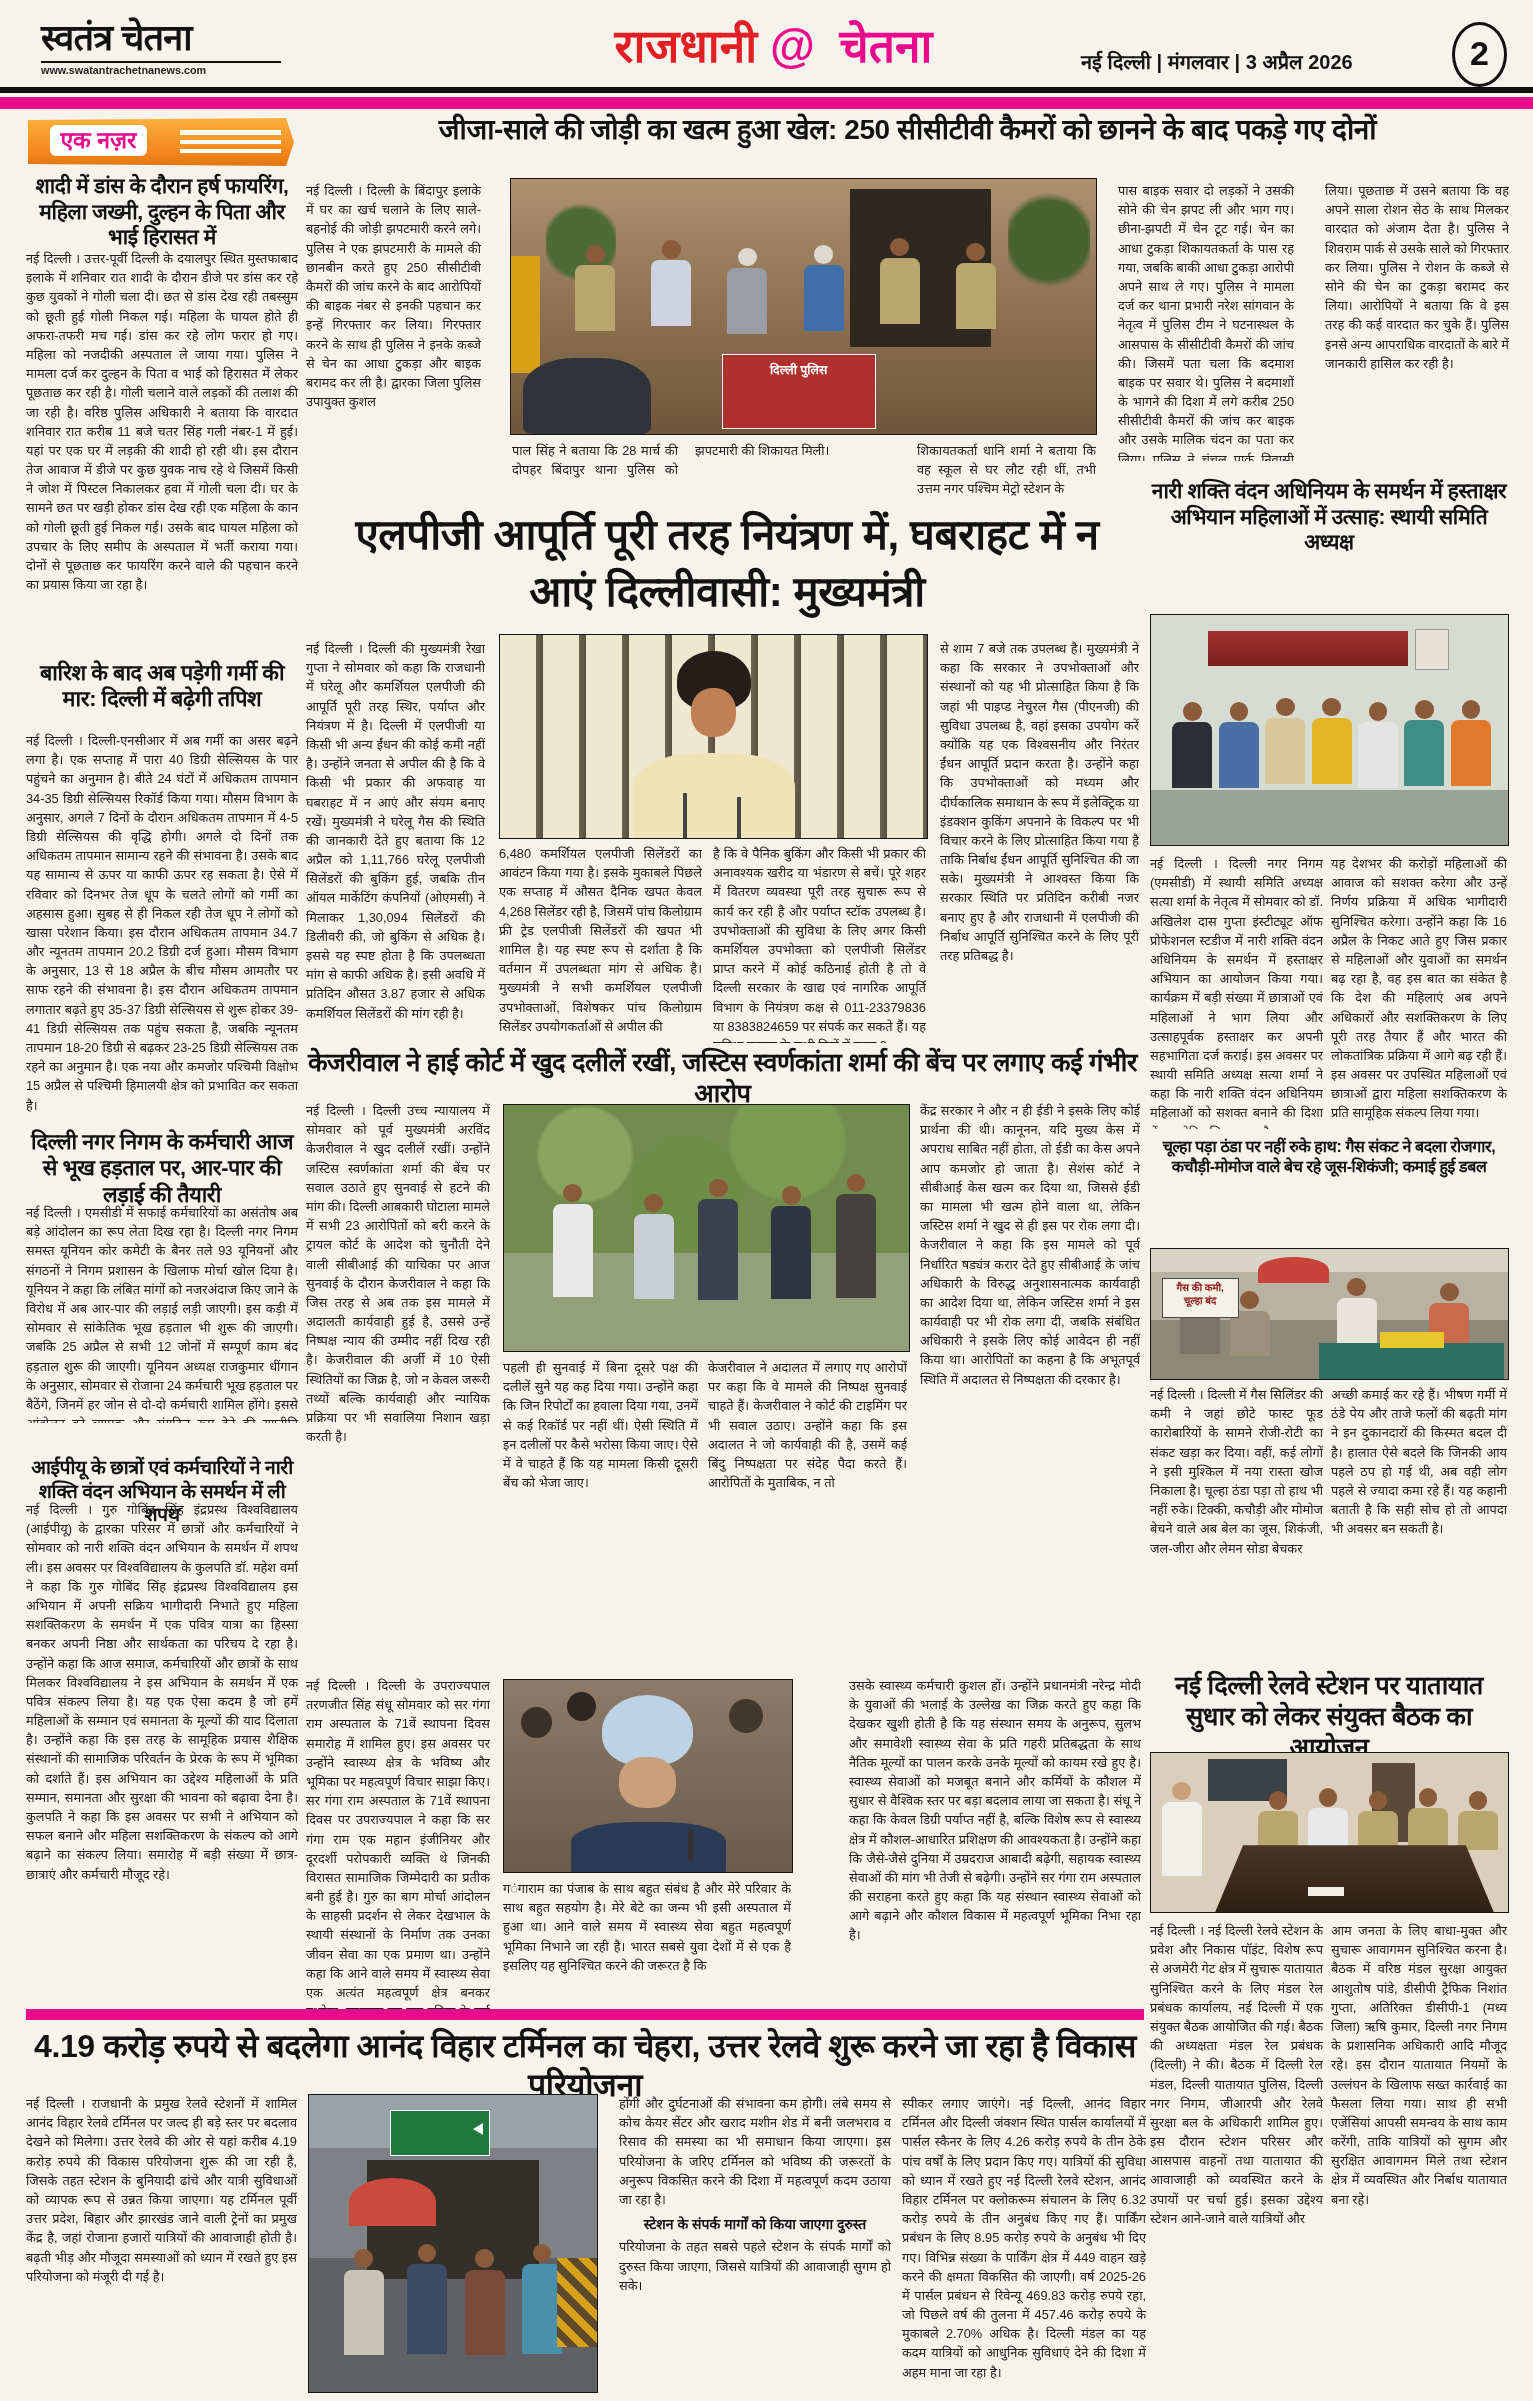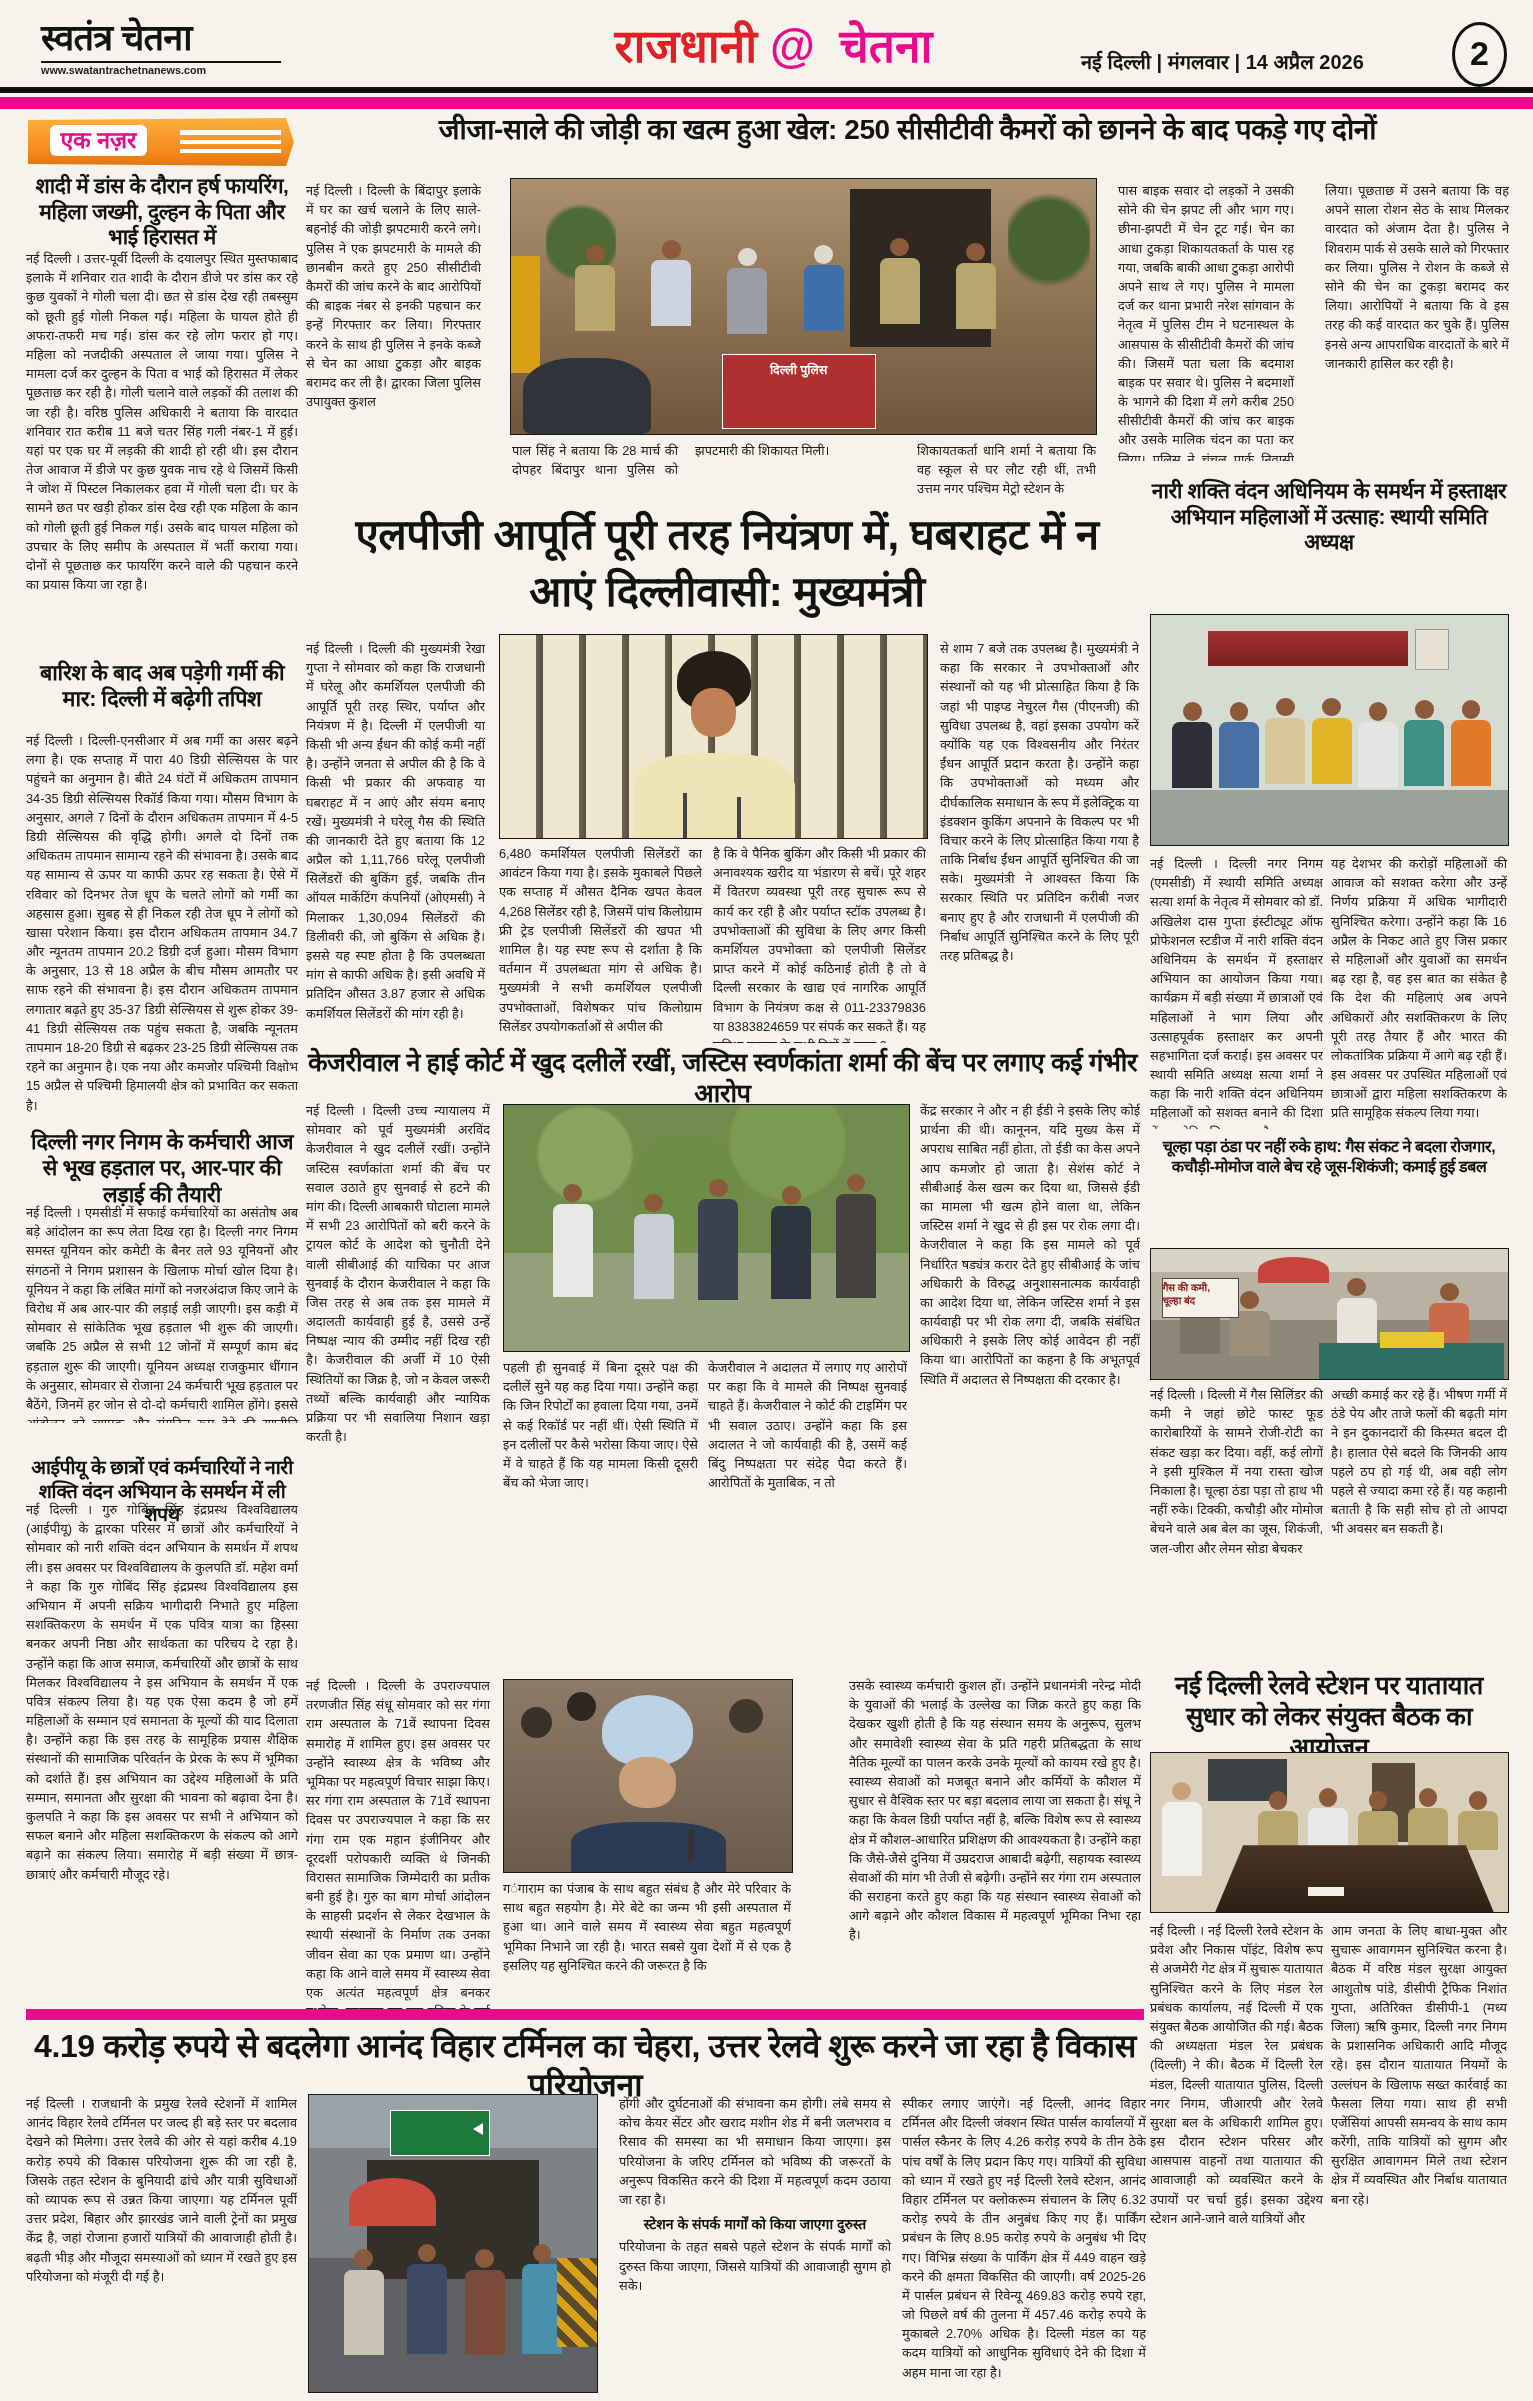--- a/index.html
+++ b/index.html
@@ -21,40 +21,40 @@
   .pgnum{border:3.1px solid #111;border-radius:50%;text-align:center;font-weight:700;font-size:34px;color:#111;line-height:56px;}
   .ribbon{background:linear-gradient(180deg,#fcb03c,#f6891e 70%,#e07612);
           clip-path:polygon(0 4%,97% 0,100% 50%,97% 100%,0 96%);}
   .ribbon .tag{position:absolute;left:21.6px;top:7px;background:#fff;border-radius:6.2px;padding:1.5px 10.8px;
                color:#ea0b8c;font-weight:700;font-size:23px;line-height:1.2;}
   .ribbon .bars{position:absolute;left:152px;top:12.4px;width:101px;}
   .ribbon .bars div{height:4.6px;background:#fff;margin-bottom:4.6px;}
   .subhead{font-weight:700;text-align:center;font-size:14px;margin:4.6px 0;color:#111;}
   .plate{position:absolute;background:#b02f2f;border:1.5px solid #fff;color:#fff;font-weight:700;
          text-align:center;}
-  .signbox{position:absolute;background:#f4f1e6;border:1.5px solid #4a4a4a;text-align:left;
+  .signbox{position:absolute;background:#f4f1e6;border:1.5px solid #4a4a4a;text-align:center;
            font-weight:700;color:#8a1a1a;}
 </style>
 </head>
 <body>
 
 <div class="page">
 
   <div class="abs" style="left:26px;top:20px;width:240px;margin-left:15px;">
     <div class="logo-t">स्वतंत्र चेतना</div>
     <div class="logo-u">www.swatantrachetnanews.com</div>
   </div>
 
   <div class="abs mast-c" style="left:495px;top:23px;width:557px;text-align:center;">
     <span style="color:#e31f26;">राजधानी</span>
     <span style="color:#ea0b8c;">@</span>
     <span style="color:#ea0b8c;margin-left:12px;">चेतना</span>
   </div>
 
-  <div class="abs dateline" style="left:1081px;top:48px;width:340px;">नई दिल्ली | मंगलवार | 14 अप्रैल 2026</div>
+  <div class="abs dateline" style="left:1081px;top:48px;width:340px;">नई दिल्ली | मंगलवार | 3 अप्रैल 2026</div>
 
   <div class="abs pgnum" style="left:1452px;top:21.6px;width:49px;height:59px;">2</div>
 
   <div class="abs rule" style="left:0;top:87px;width:1534px;height:6.2px;"></div>
   <div class="abs mag" style="left:0;top:97px;width:1534px;height:12.4px;"></div>
 
   <div class="abs ribbon" style="left:28px;top:118px;width:266px;height:48px;">
     <div class="tag">एक नज़र</div>
     <div class="bars">
         <div></div>

